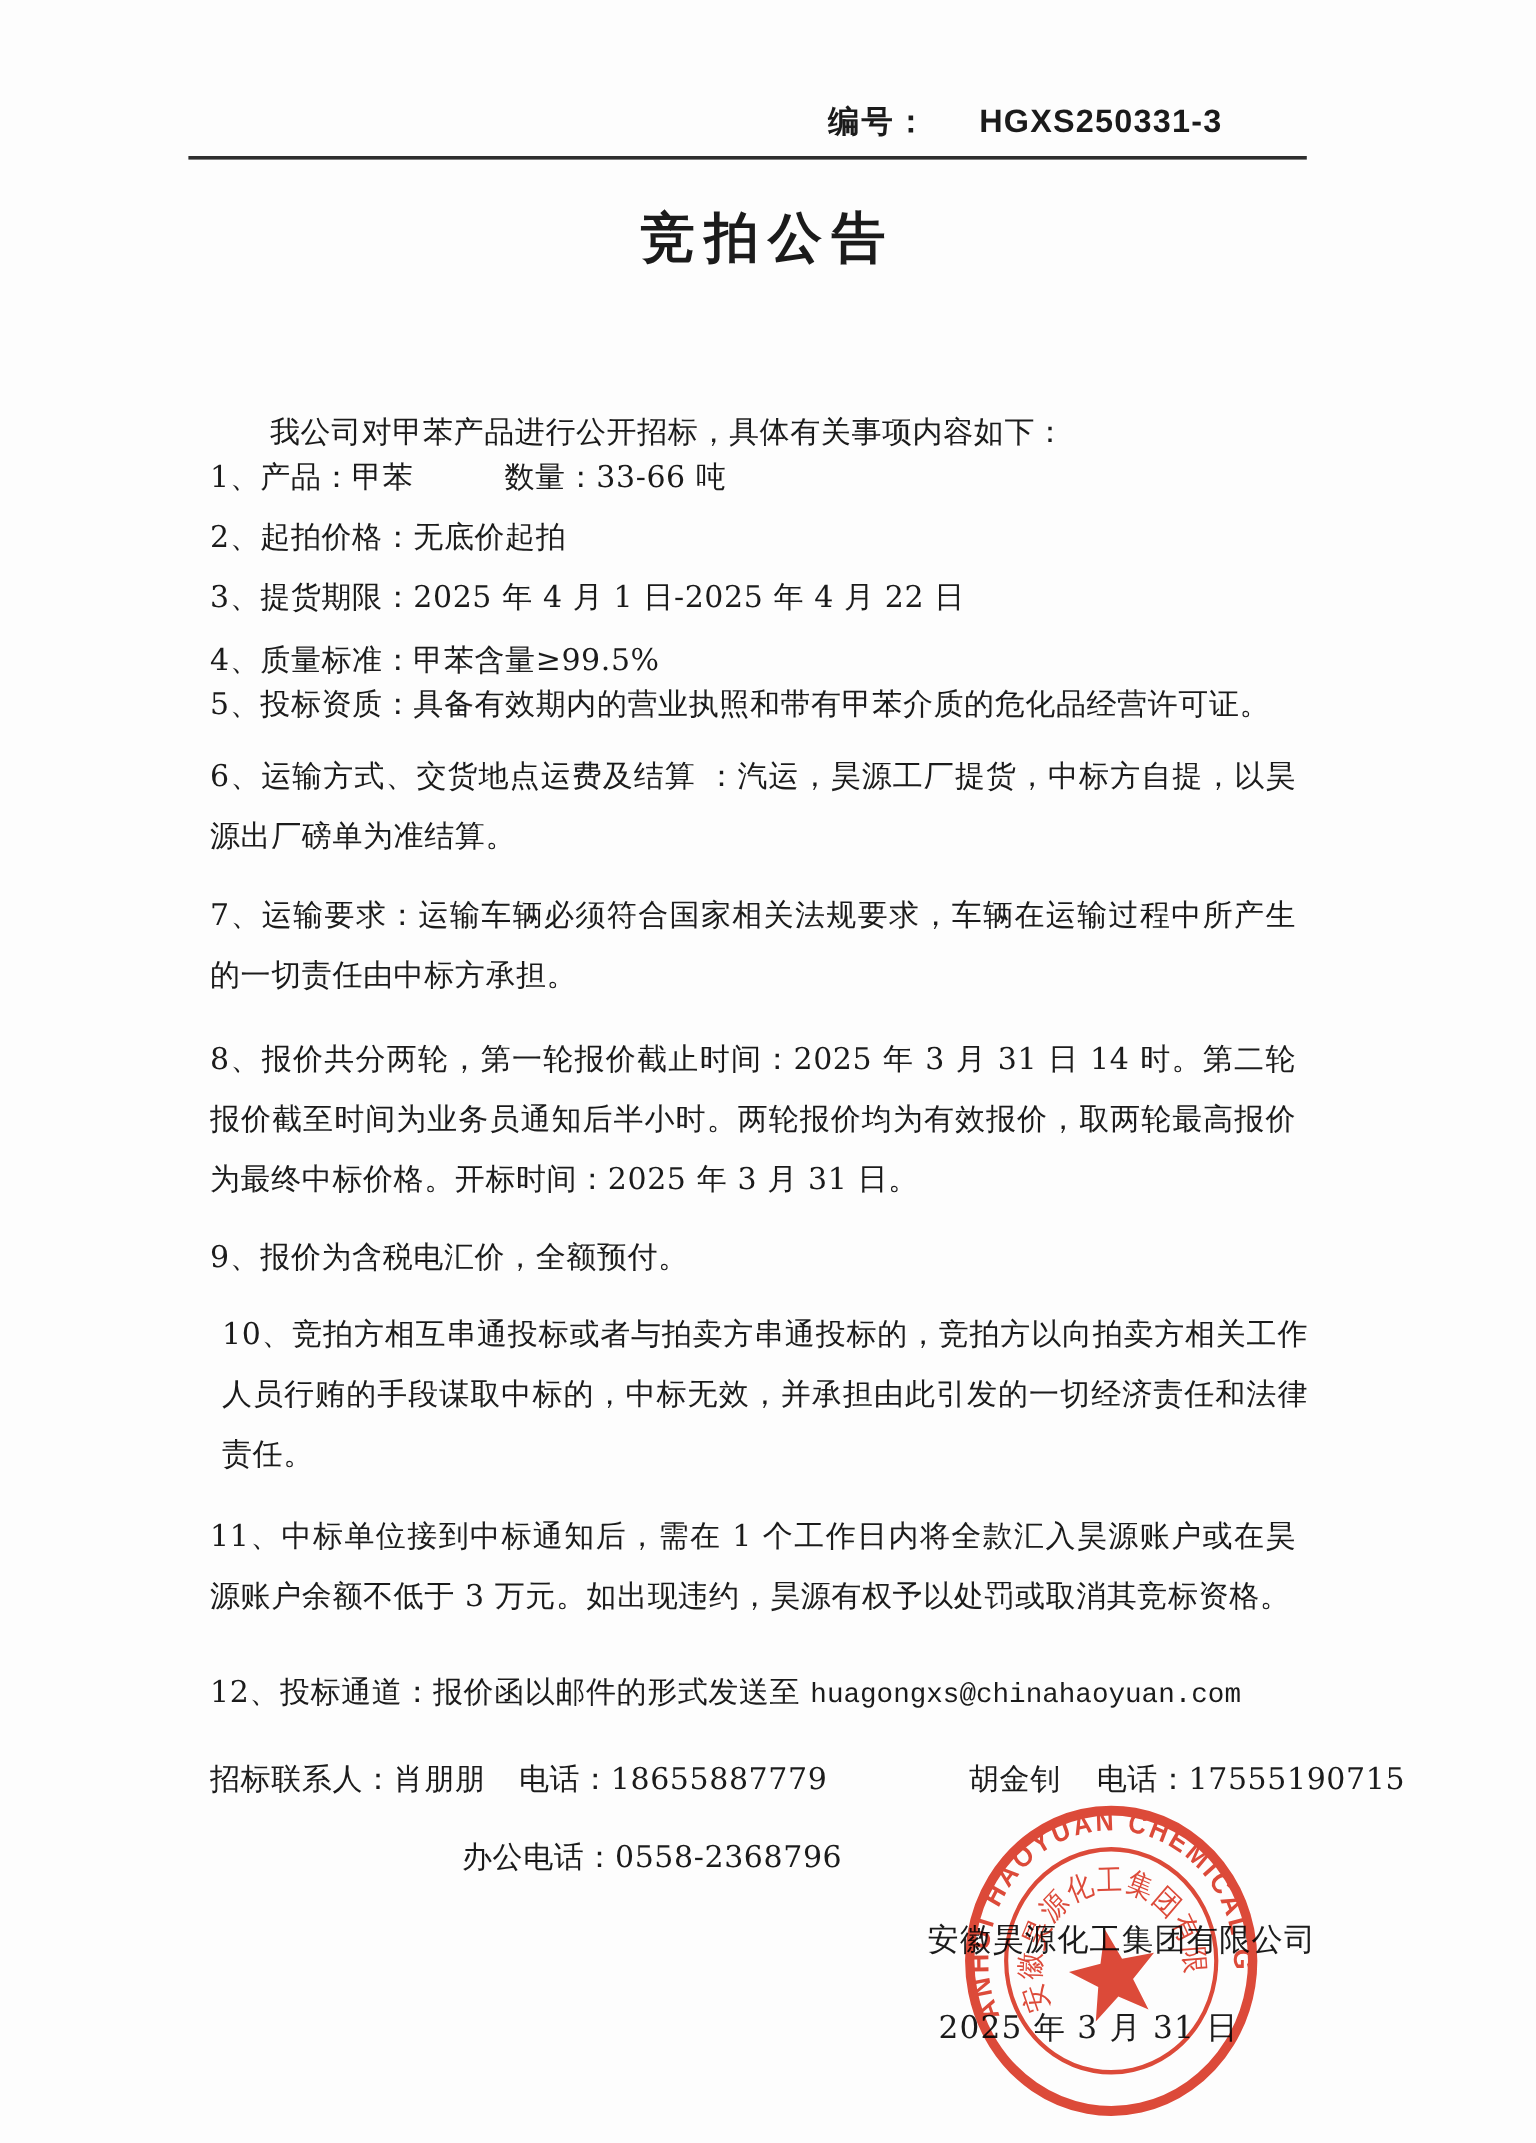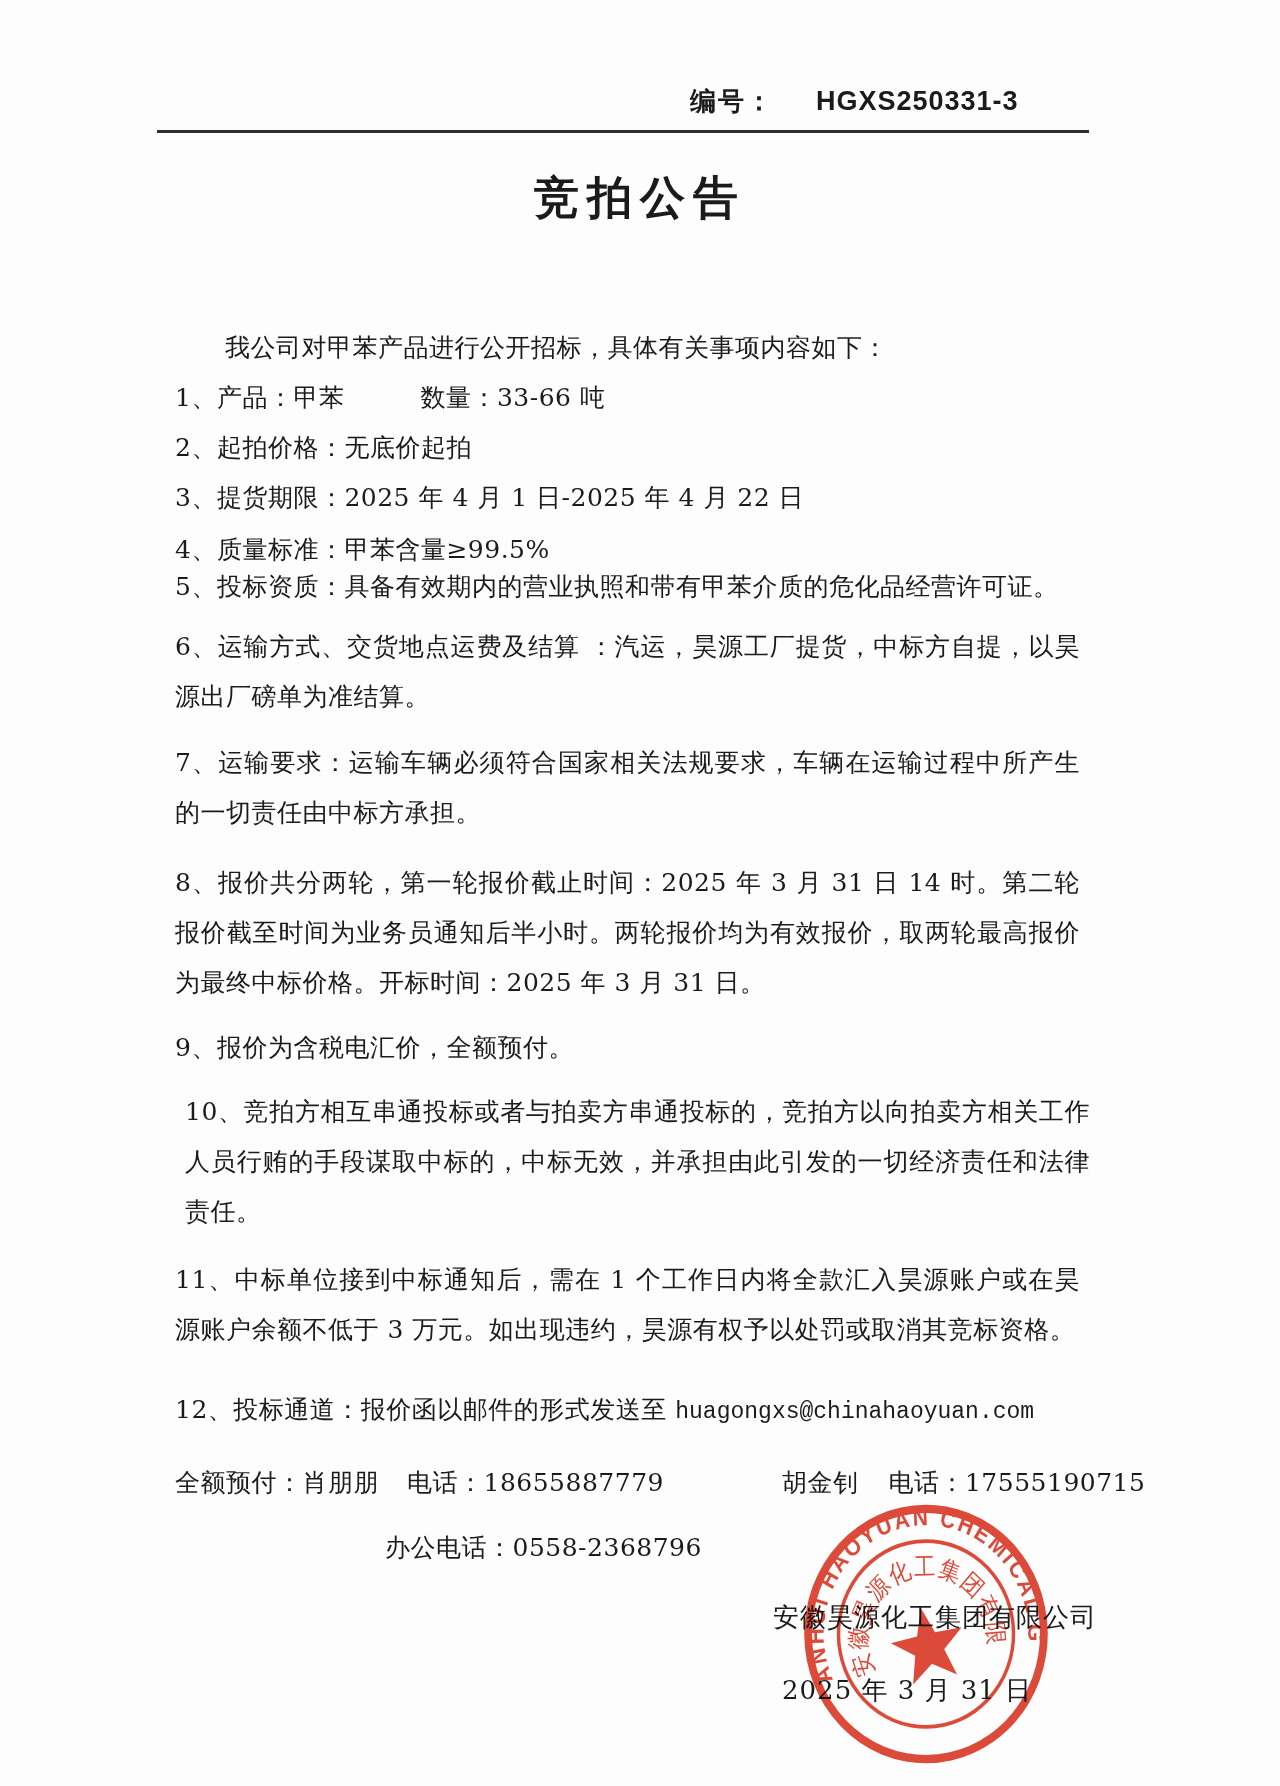--- a/index.html
+++ b/index.html
@@ -14,21 +14,21 @@
   .ref-number { font-size:27px; font-weight:bold; margin-left:42px;
                 font-family:"Liberation Sans","DejaVu Sans",sans-serif; letter-spacing:1px; }
   .rule { position:absolute; top:130px; left:157px; width:932px; height:3px; background:#2e2e2e; }
   
   .title { position:absolute; top:166px; left:0; width:100%; margin:0; text-align:center;
            font-size:45px; font-weight:bold; letter-spacing:8px; line-height:64px; }
   
   .para { position:absolute; left:175px; width:905px; margin:0; font-size:25px;
           line-height:50px; text-align:justify; letter-spacing:0.5px; }
   .salutation { top:263px; }
-  .intro { top:323px; text-indent:50px; }
+  .intro { top:335px; text-indent:50px; }
   .item1 { top:373px; }
   .item1 .qty { margin-left:76px; }
   .item2 { top:423px; }
   .item3 { top:473px; }
   .item4 { top:525px; }
   .item5 { top:562px; }
   .item6 { top:622px; }
   .item7 { top:738px; }
   .item8 { top:858px; }
   .item9 { top:1023px; }
@@ -77,21 +77,21 @@
   <p class="para item5">5、投标资质：具备有效期内的营业执照和带有甲苯介质的危化品经营许可证。</p>
   <p class="para item6">6、运输方式、交货地点运费及结算 ：汽运，昊源工厂提货，中标方自提，以昊源出厂磅单为准结算。</p>
   <p class="para item7">7、运输要求：运输车辆必须符合国家相关法规要求，车辆在运输过程中所产生的一切责任由中标方承担。</p>
   <p class="para item8">8、报价共分两轮，第一轮报价截止时间：2025 年 3 月 31 日 14 时。第二轮报价截至时间为业务员通知后半小时。两轮报价均为有效报价，取两轮最高报价为最终中标价格。开标时间：2025 年 3 月 31 日。</p>
   <p class="para item9">9、报价为含税电汇价，全额预付。</p>
   <p class="para item10">10、竞拍方相互串通投标或者与拍卖方串通投标的，竞拍方以向拍卖方相关工作人员行贿的手段谋取中标的，中标无效，并承担由此引发的一切经济责任和法律责任。</p>
   <p class="para item11">11、中标单位接到中标通知后，需在 1 个工作日内将全款汇入昊源账户或在昊源账户余额不低于 3 万元。如出现违约，昊源有权予以处罚或取消其竞标资格。</p>
 
   <p class="para item12"><span>12、投标通道：报价函以邮件的形式发送至 </span><span class="email">huagongxs@chinahaoyuan.com</span></p>
 
-  <p class="para contacts"><span>全额预付：肖朋朋</span><span class="phone1">电话：18655887779</span><span class="name2">胡金钊</span><span class="phone2">电话：17555190715</span></p>
+  <p class="para contacts"><span>招标联系人：肖朋朋</span><span class="phone1">电话：18655887779</span><span class="name2">胡金钊</span><span class="phone2">电话：17555190715</span></p>
 
   <p class="para office-line"><span class="office-text">办公电话：0558-2368796</span></p>
 
   <div class="company">安徽昊源化工集团有限公司</div>
   <div class="date">2025 年 3 月 31 日</div>
 
   <svg class="seal" viewBox="0 0 300 300" preserveAspectRatio="none" aria-hidden="true">
     <g transform="rotate(-12 150 150)">
       <circle cx="150" cy="150" r="136" fill="none" stroke="#dc3a28" stroke-width="9"></circle>
       <circle cx="150" cy="150" r="101" fill="none" stroke="#dc3a28" stroke-width="4"></circle>

